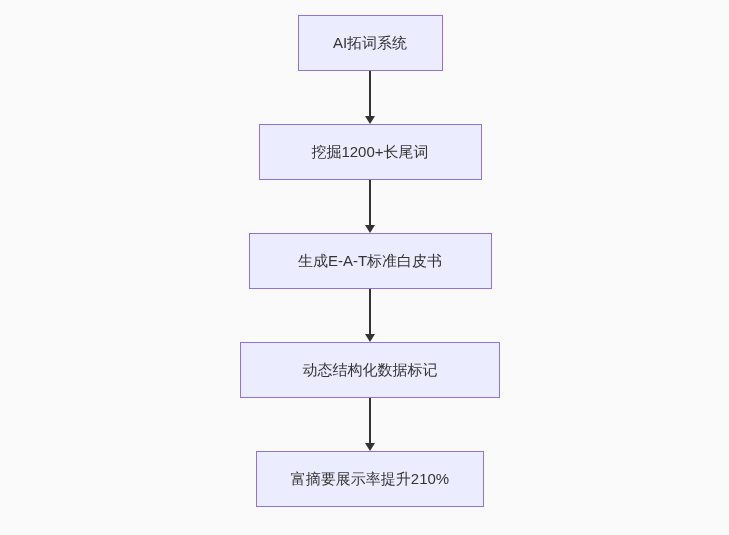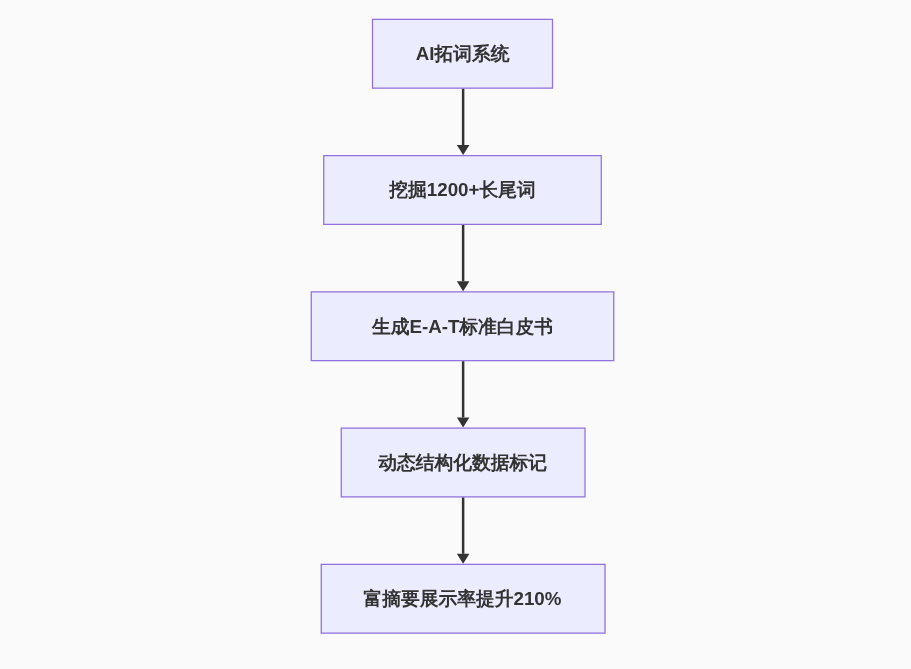--- a/index.html
+++ b/index.html
@@ -15,21 +15,20 @@
     height: 535px;
     background: var(--bg);
     font-family: "Liberation Sans", "DejaVu Sans", sans-serif;
     overflow: hidden;
   }
   .canvas {
     position: relative;
     width: 729px;
     height: 535px;
     background: var(--bg);
-    font-weight: bold;
   }
   .flow-column {
     position: absolute;
     left: 370px;
     top: 15px;
     transform: translateX(-50%);
     display: flex;
     flex-direction: column;
     align-items: center;
   }
@@ -92,21 +91,21 @@
 
     <div class="node" style="width:243px">
       <span>生成E-A-T标准白皮书</span>
     </div>
 
     <div class="edge">
       <div class="line"></div>
       <div class="arrowhead"></div>
     </div>
 
-    <div class="node" style="width:196px">
+    <div class="node" style="width:260px">
       <span>动态结构化数据标记</span>
     </div>
 
     <div class="edge">
       <div class="line"></div>
       <div class="arrowhead"></div>
     </div>
 
     <div class="node" style="width:228px">
       <span>富摘要展示率提升210%</span>

